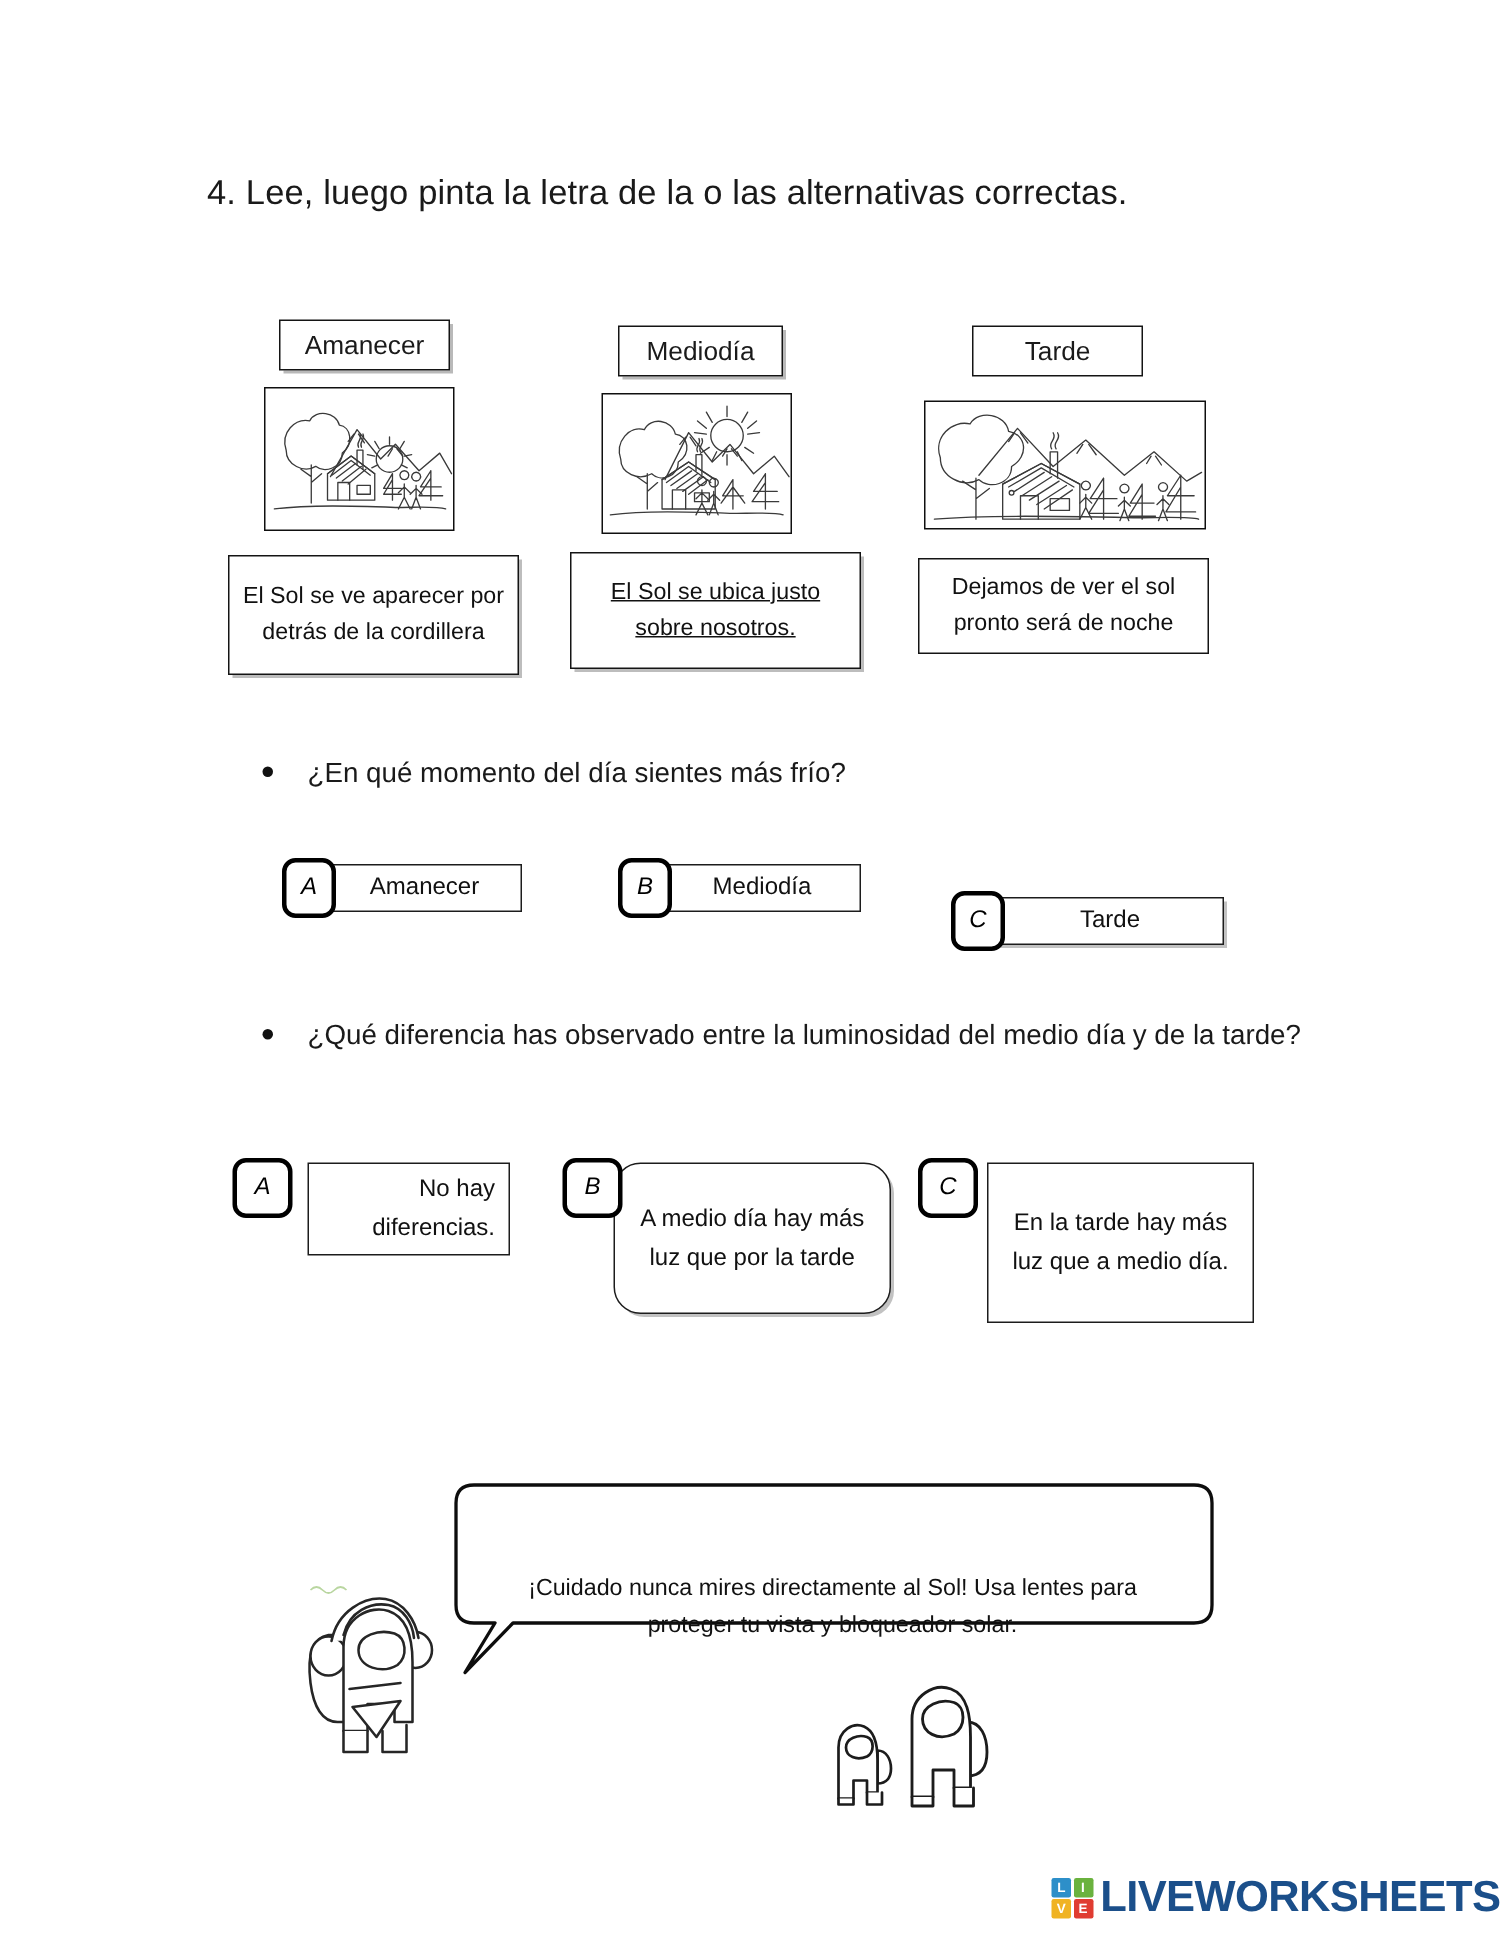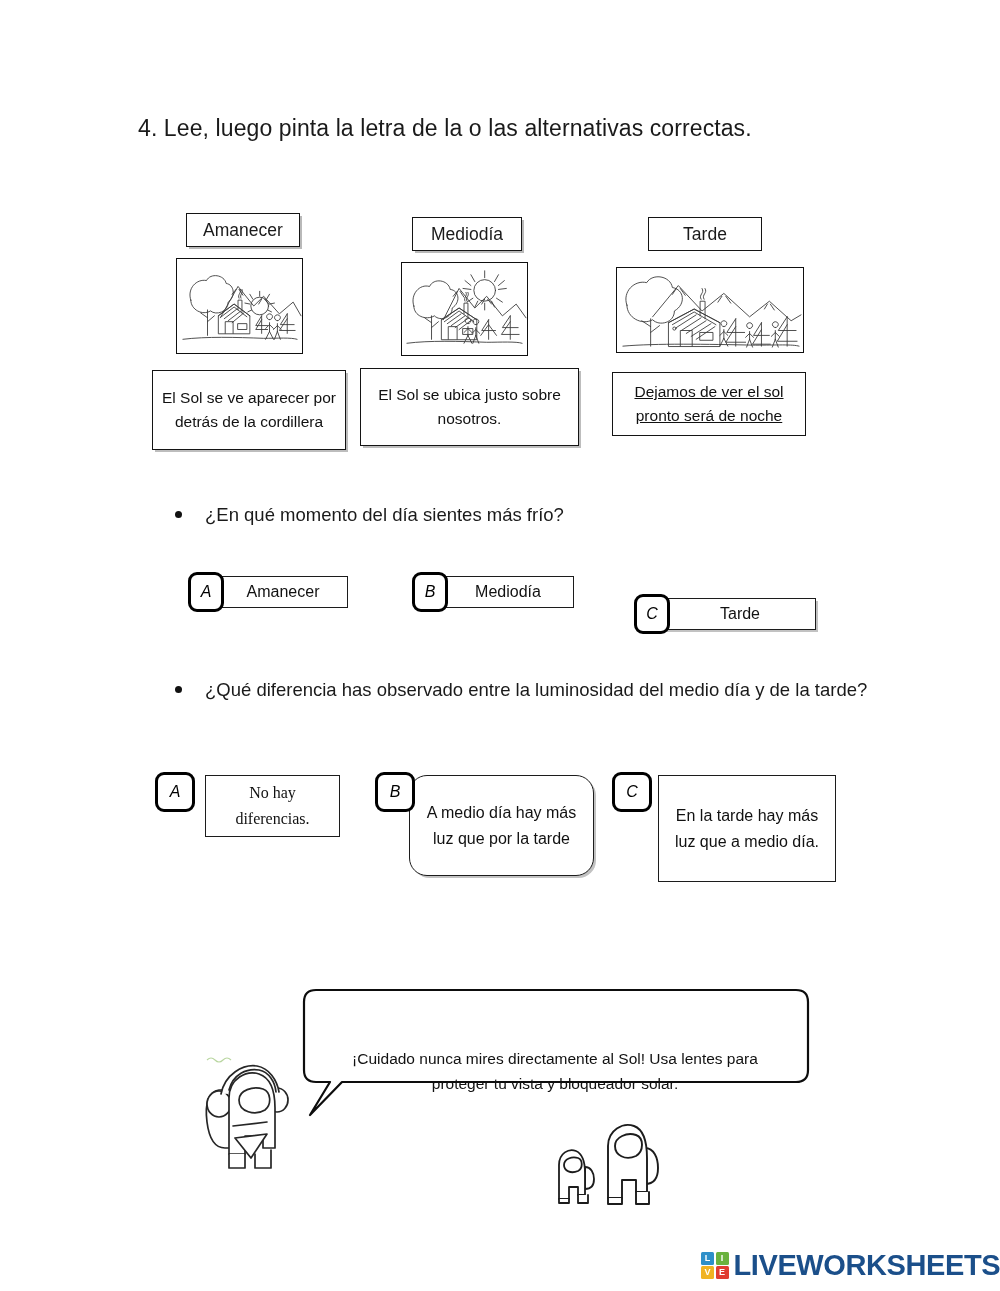--- a/index.html
+++ b/index.html
@@ -64,21 +64,21 @@
     box-sizing: border-box;
     display: flex;
     align-items: center;
     justify-content: flex-end;
     text-align: center;
     font-size: 15.5px;
     line-height: 1.55;
     color: #111111;
     padding: 4px 8px;
   }
-  .caption-box.noshadow { box-shadow: none; text-decoration: underline; }
+  .caption-box.noshadow { box-shadow: none; }
 
   
   .question {
     font-size: 18.5px;
     line-height: 1.62;
     color: #1a1a1a;
   }
   .bullet {
     position: absolute;
     left: 0;
@@ -117,21 +117,21 @@
     box-sizing: border-box;
     display: flex;
     align-items: center;
     font-size: 16px;
     line-height: 1.62;
     color: #111111;
     padding: 3px 9px;
     z-index: 1;
   }
   .opt-body.center { justify-content: center; text-align: center; }
-  .opt-body.left   { justify-content: flex-start; text-align: center; font-family: Liberation Serif, serif; }
+  .opt-body.left   { justify-content: flex-start; text-align: right; }
   .opt-body.shadow { box-shadow: 2.5px 2.5px 0 -0.5px #c2c2c2; }
 
   
   .bubble-wrap { position: absolute; }
   .bubble-text {
     position: absolute;
     left: 22px;
     top: 18px;
     width: 462px;
     text-align: center;
@@ -256,21 +256,21 @@
         <path d="M110 78 L110 54 M110 54 L102 66 L118 66 M110 60 L101 73 L119 73"></path>
 
         <path d="M67 62 a3 3 0 1 1 0.1 0 M67 65 L67 74 M67 67 L63 71 M67 67 L71 71 M67 74 L63 82 M67 74 L71 82"></path>
         <path d="M75 63 a3 3 0 1 1 0.1 0 M75 66 L75 74 M75 68 L71 72 M75 68 L79 72 M75 74 L72 82 M75 74 L78 82"></path>
 
         <path d="M5 82 C28 79 58 80 86 81 C100 81 116 80 122 82"></path>
       </g>
     </svg>
   </div>
 
-  <div class="abs caption-box" style="left:360px; top:368px; width:219px; height:78px;">
+  <div class="abs caption-box" style="left:380px; top:368px; width:194px; height:78px;text-decoration:underline;">
     <span>El Sol se ubica justo sobre nosotros.</span>
   </div>
 
   <div class="abs label-box noshadow" style="left:648px; top:217px; width:114px; height:34px;">
     <span>Tarde</span>
   </div>
 
   <div class="abs pic-box" style="left:616px; top:267px; width:188px; height:86px;">
     <svg viewBox="0 0 188 86" preserveAspectRatio="none" aria-hidden="true">
       <g fill="none" stroke="#3a3a3a" stroke-width="0.9" stroke-linecap="round" stroke-linejoin="round">

